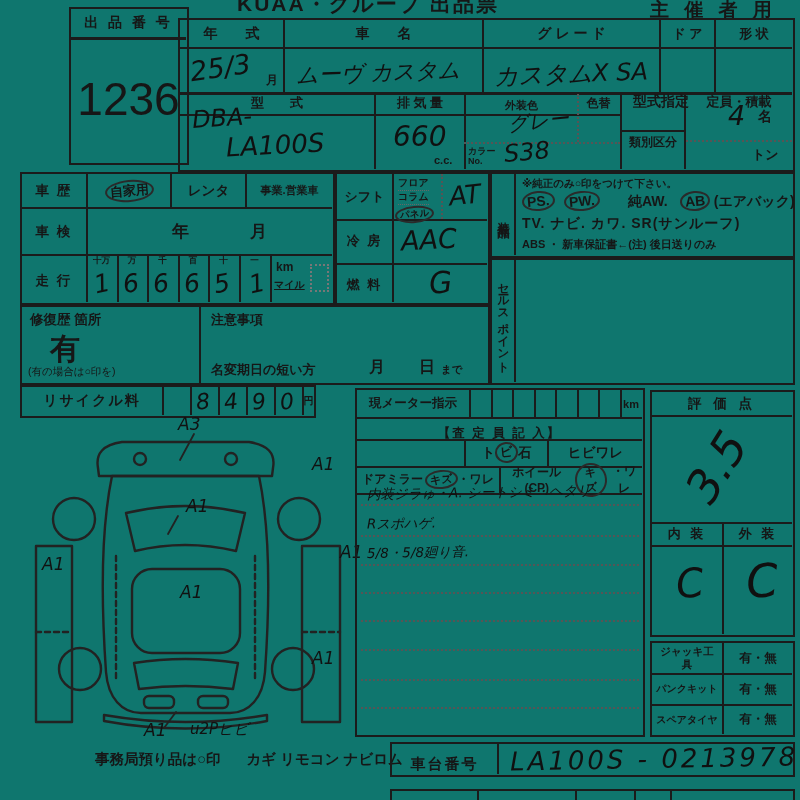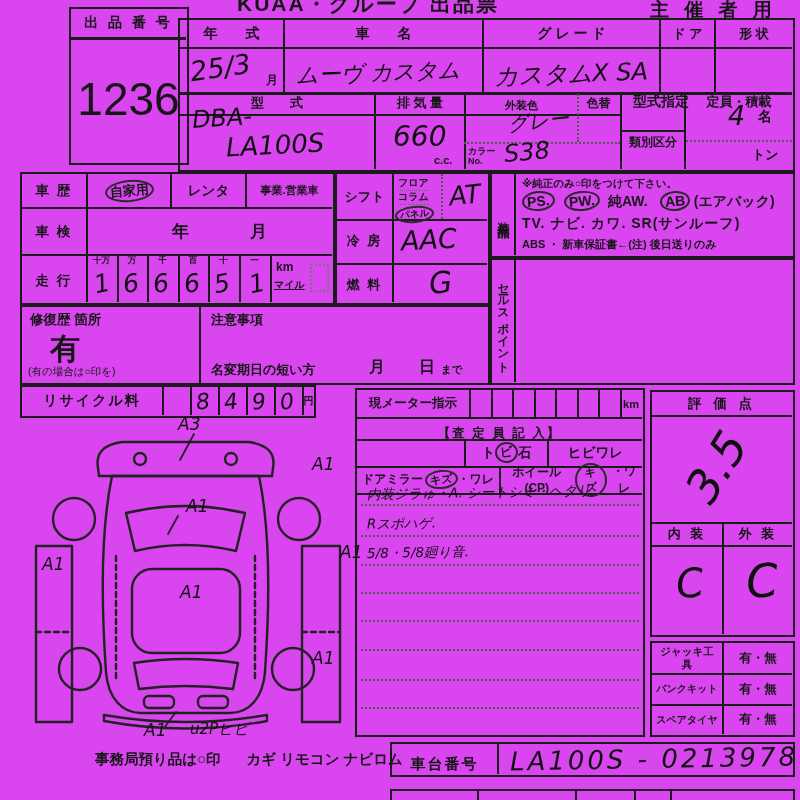--- a/index.html
+++ b/index.html
@@ -1,16 +1,16 @@
 <!DOCTYPE html>
 <html><head>
 <meta charset="utf-8">
 <style>
   html,body{margin:0;padding:0;background:#e8e8e6;}
-  .sheet{position:relative;width:800px;height:800px;background:#d946ef;overflow:hidden;
+  .sheet{position:relative;width:800px;height:800px;background:#0f766e;overflow:hidden;
          font-family:"Liberation Sans","DejaVu Sans",sans-serif;color:#161616;}
   .b{position:absolute;border:2.5px solid #1b1b1b;box-sizing:border-box;}
   .ln{position:absolute;background:#1b1b1b;}
   .dot{position:absolute;border-top:2px dotted #555;}
   .dotv{position:absolute;border-left:2px dotted #555;}
   .dotbox{position:absolute;border:2px dotted #777;box-sizing:border-box;}
   .t{position:absolute;white-space:nowrap;}
   .bold{font-weight:bold;}
   .ctr{position:absolute;display:flex;align-items:center;justify-content:center;text-align:center;box-sizing:border-box;}
   .hw{font-family:"DejaVu Sans",sans-serif;font-style:italic;color:#101010;}
@@ -136,21 +136,21 @@
     <div class="t hw" style="left:92px;top:91px;font-size:30px;transform:rotate(-4deg);">G</div>
   </div>
 
   <div class="b" style="left:490px;top:172px;width:305px;height:86px;">
     <div class="ln" style="left:22px;top:0;width:2px;height:81px;"></div>
     <div class="ctr bold vert" style="left:0;top:0;width:22px;height:81px;font-size:12.5px;letter-spacing:2px;">装備品</div>
     <div class="t bold" style="left:30px;top:3px;font-size:10.5px;">※純正のみ○印をつけて下さい。</div>
     <div class="t bold" style="left:30px;top:17px;font-size:14px;">
       <span class="circ">PS.</span>
       <span class="circ" style="margin-left:6px;">PW.</span>
-      <span style="margin-left:4px;">純AW.</span>
+      <span style="margin-left:24px;">純AW.</span>
       <span class="circ" style="margin-left:8px;">AB</span>
       <span>(エアバック)</span>
     </div>
     <div class="t bold" style="left:30px;top:41px;font-size:14px;letter-spacing:1px;">TV. ナビ. カワ. SR(サンルーフ)</div>
     <div class="t bold" style="left:30px;top:63px;font-size:11px;">ABS ・ 新車保証書←(注) 後日送りのみ</div>
   </div>
 
   <div class="b" style="left:490px;top:258px;width:305px;height:127px;">
     <div class="ln" style="left:22px;top:0;width:2px;height:122px;"></div>
     <div class="ctr bold vert" style="left:0;top:0;width:22px;height:122px;font-size:11.5px;">セールスポイント</div>

